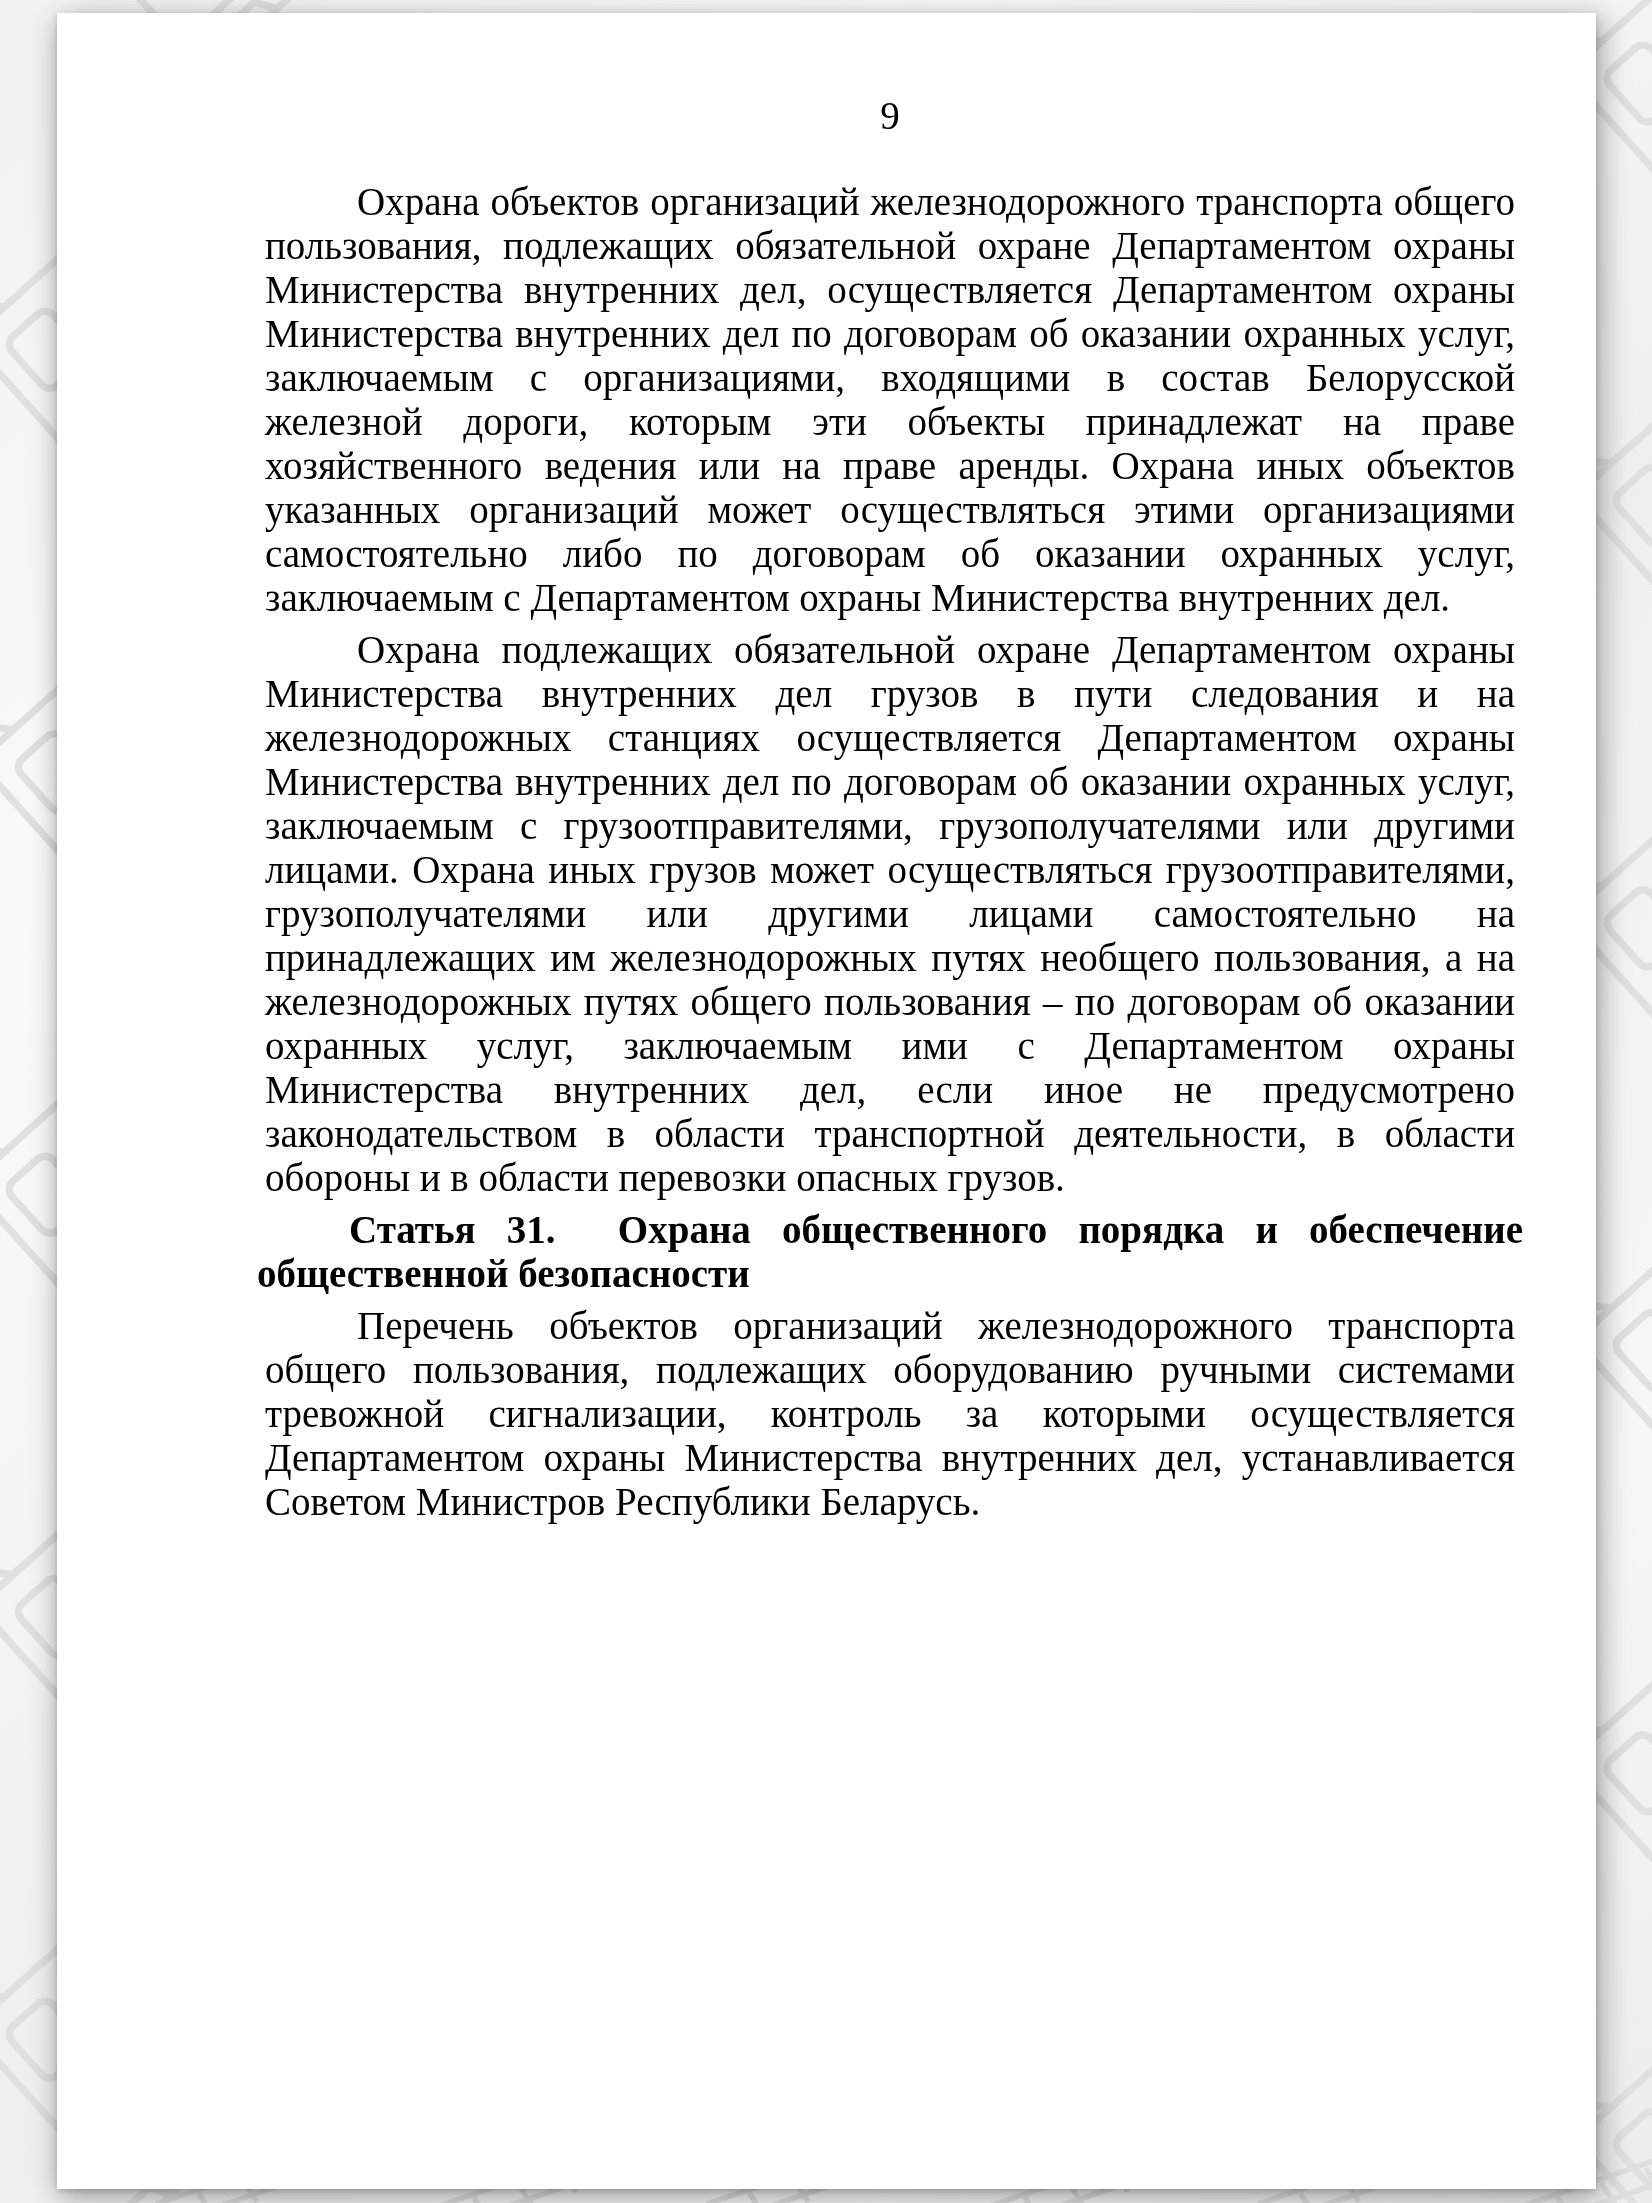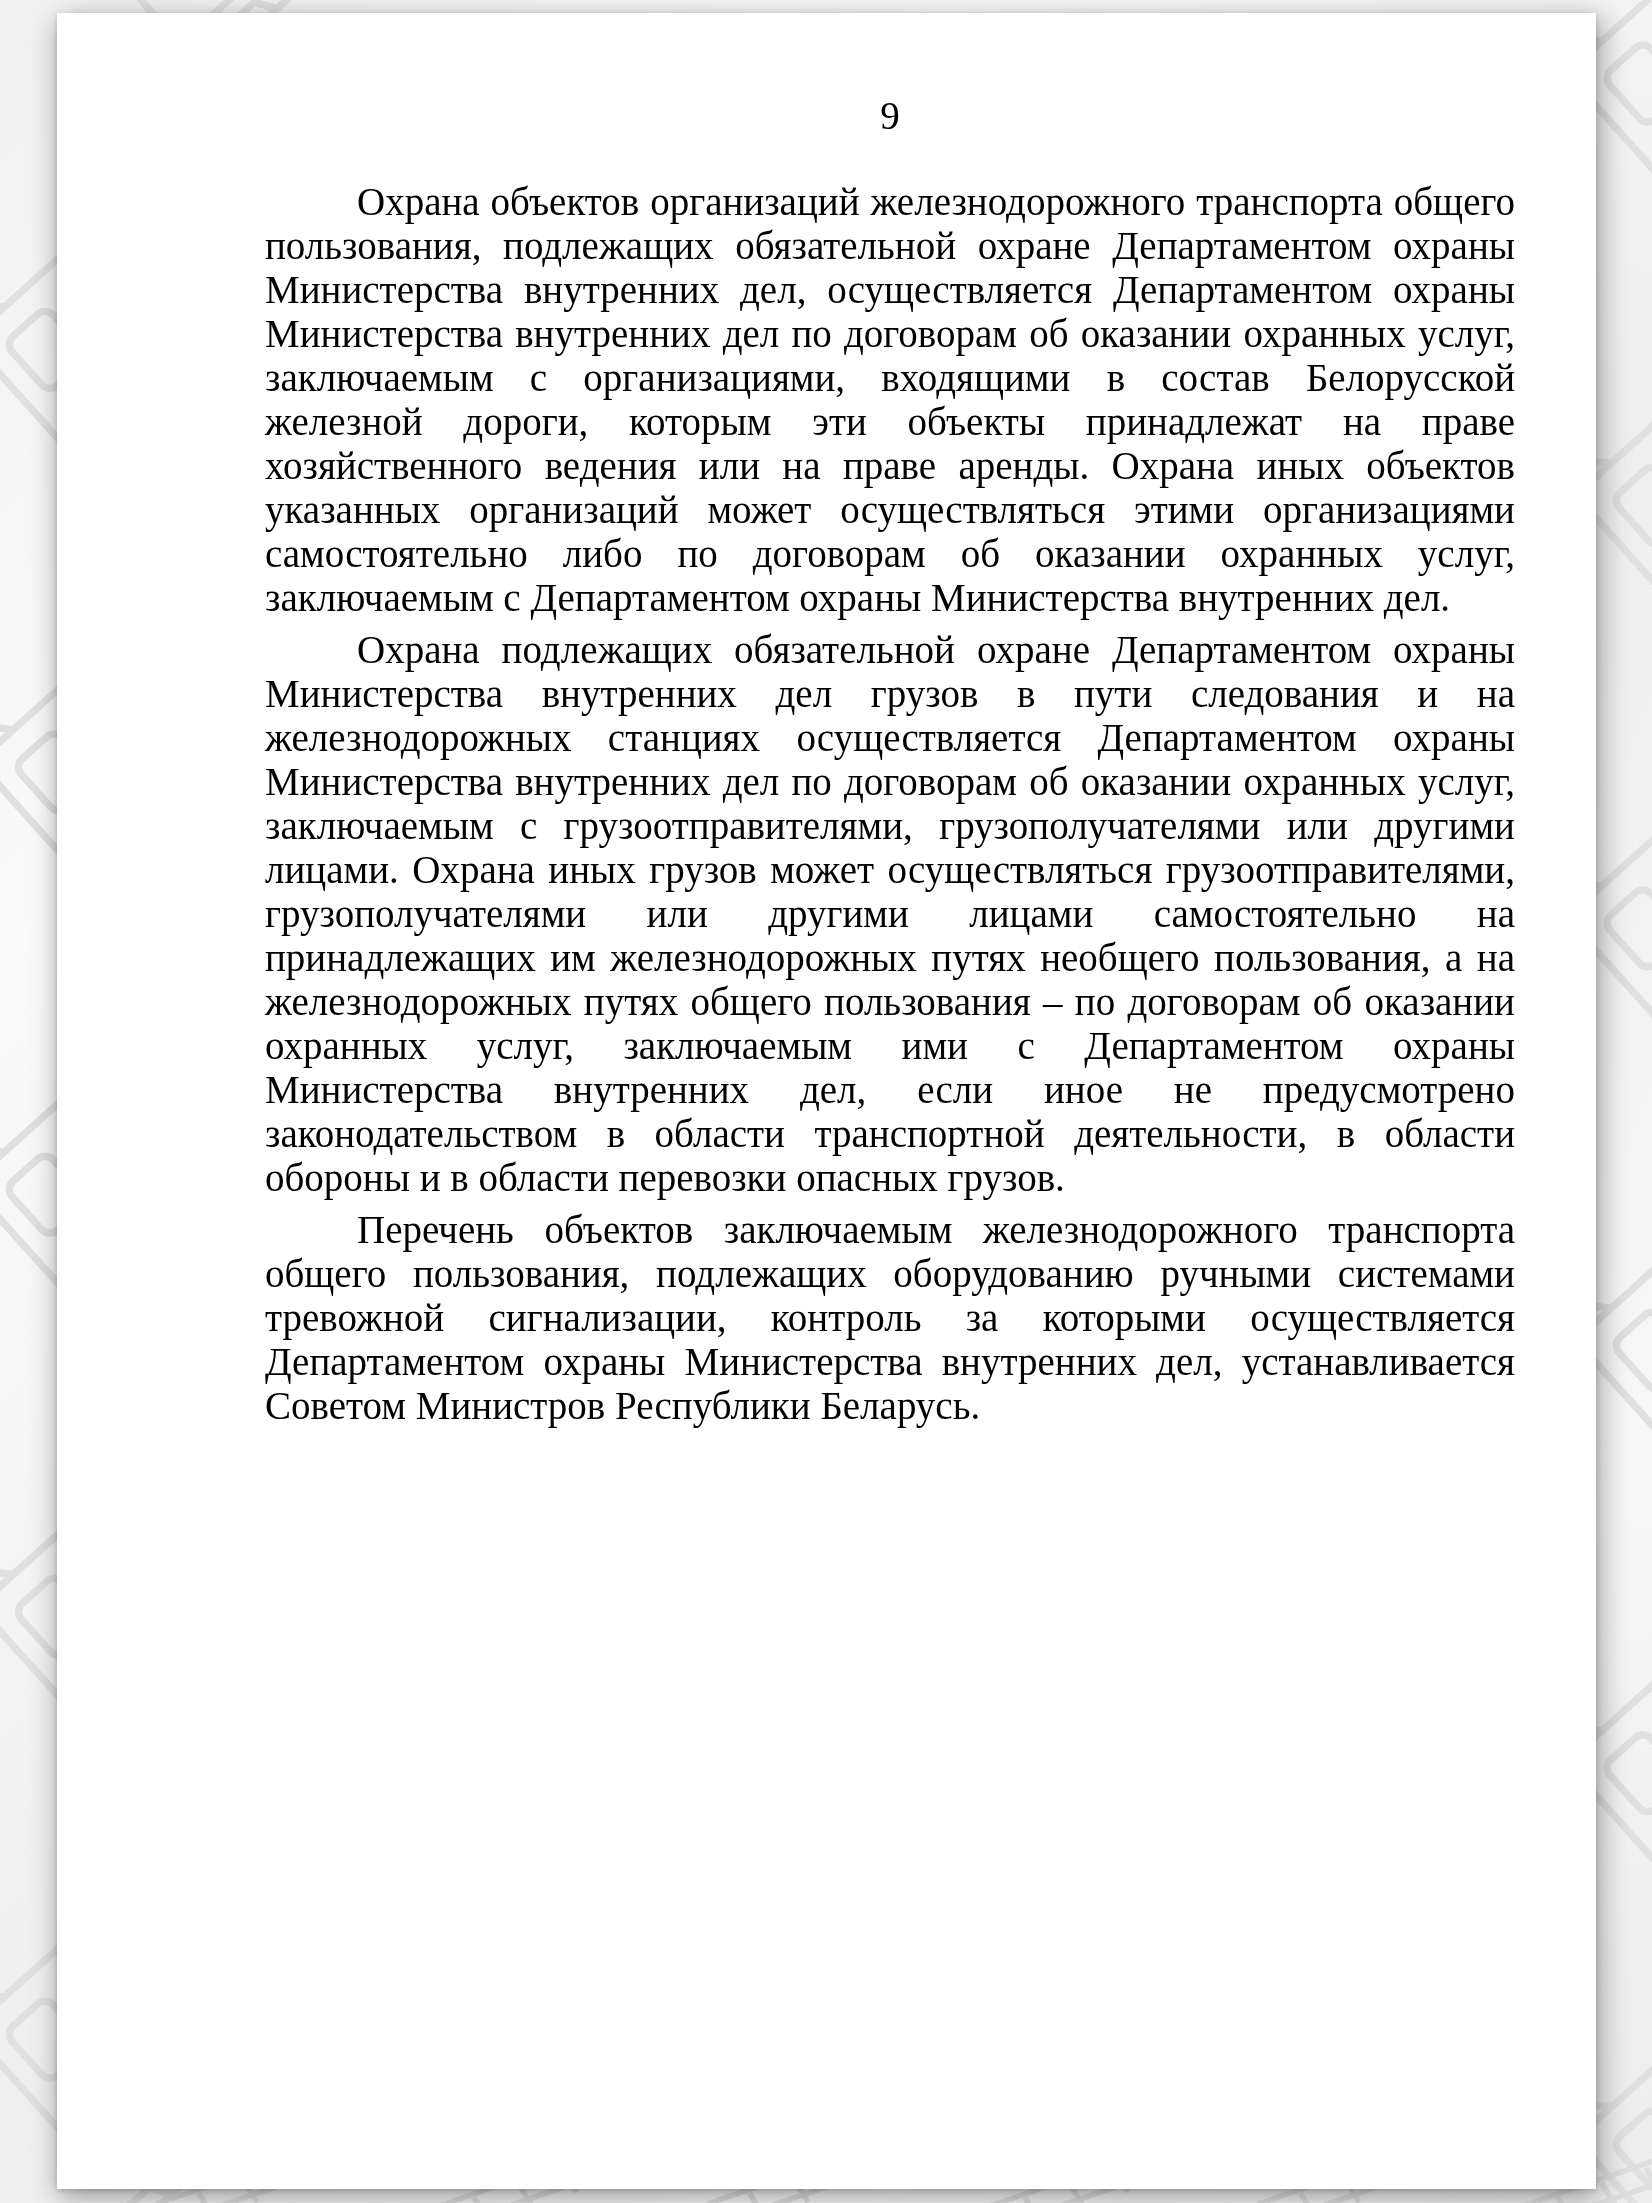--- a/index.html
+++ b/index.html
@@ -142,15 +142,16 @@
       <use href="#rails"></use>
     </g>
 </svg>
 
 <div class="page">
   <div class="page-number">9</div>
 
   <p class="doc-paragraph">Охрана объектов организаций железнодорожного транспорта общего пользования, подлежащих обязательной охране Департаментом охраны Министерства внутренних дел, осуществляется Департаментом охраны Министерства внутренних дел по договорам об оказании охранных услуг, заключаемым с организациями, входящими в состав Белорусской железной дороги, которым эти объекты принадлежат на праве хозяйственного ведения или на праве аренды. Охрана иных объектов указанных организаций может осуществляться этими организациями самостоятельно либо по договорам об оказании охранных услуг, заключаемым с Департаментом охраны Министерства внутренних дел.</p>
   <p class="doc-paragraph">Охрана подлежащих обязательной охране Департаментом охраны Министерства внутренних дел грузов в пути следования и на железнодорожных станциях осуществляется Департаментом охраны Министерства внутренних дел по договорам об оказании охранных услуг, заключаемым с грузоотправителями, грузополучателями или другими лицами. Охрана иных грузов может осуществляться грузоотправителями, грузополучателями или другими лицами самостоятельно на принадлежащих им железнодорожных путях необщего пользования, а на железнодорожных путях общего пользования – по договорам об оказании охранных услуг, заключаемым ими с Департаментом охраны Министерства внутренних дел, если иное не предусмотрено законодательством в области транспортной деятельности, в области обороны и в области перевозки опасных грузов.</p>
 
-  <p class="doc-paragraph">Перечень объектов заключаемым железнодорожного транспорта общего пользования, подлежащих оборудованию ручными системами тревожной сигнализации, контроль за которыми осуществляется Департаментом охраны Министерства внутренних дел, устанавливается Советом Министров Республики Беларусь.</p>
+  <h1 class="doc-heading">Статья 31.&nbsp; Охрана общественного порядка и обеспечение общественной безопасности</h1>
+  <p class="doc-paragraph">Перечень объектов организаций железнодорожного транспорта общего пользования, подлежащих оборудованию ручными системами тревожной сигнализации, контроль за которыми осуществляется Департаментом охраны Министерства внутренних дел, устанавливается Советом Министров Республики Беларусь.</p>
 </div>
 
 
 </body></html>

